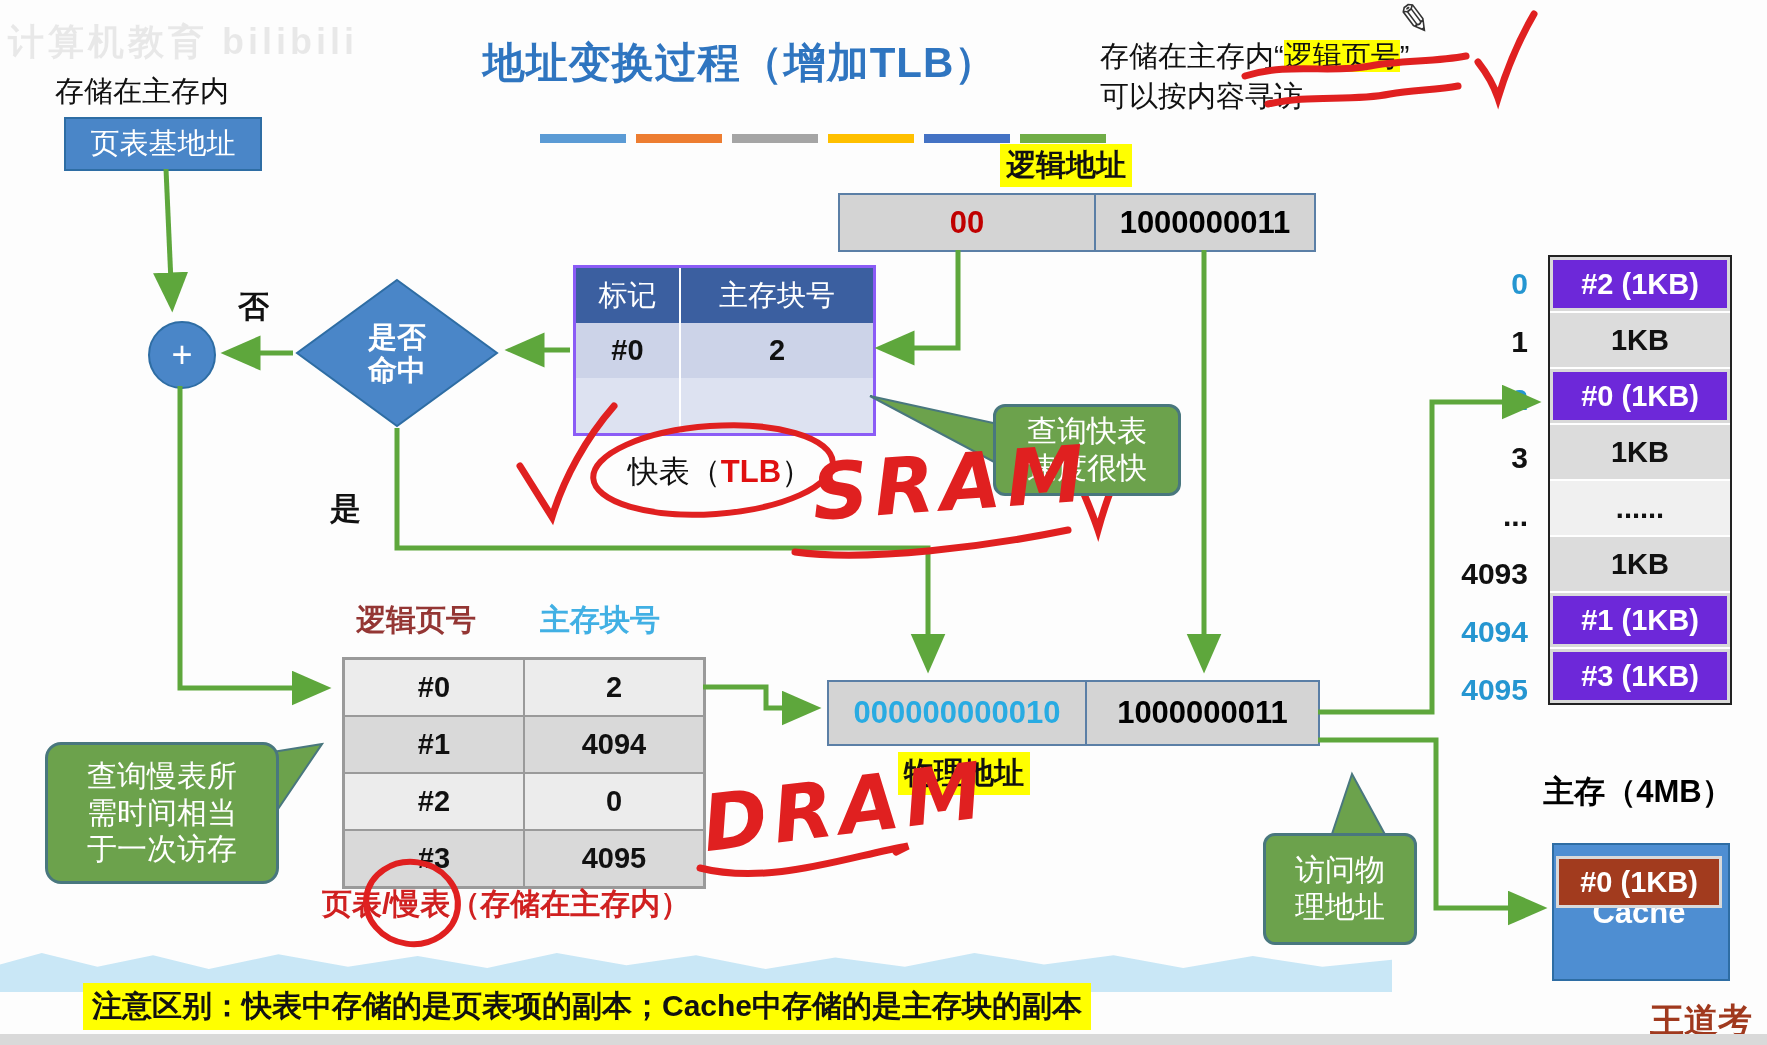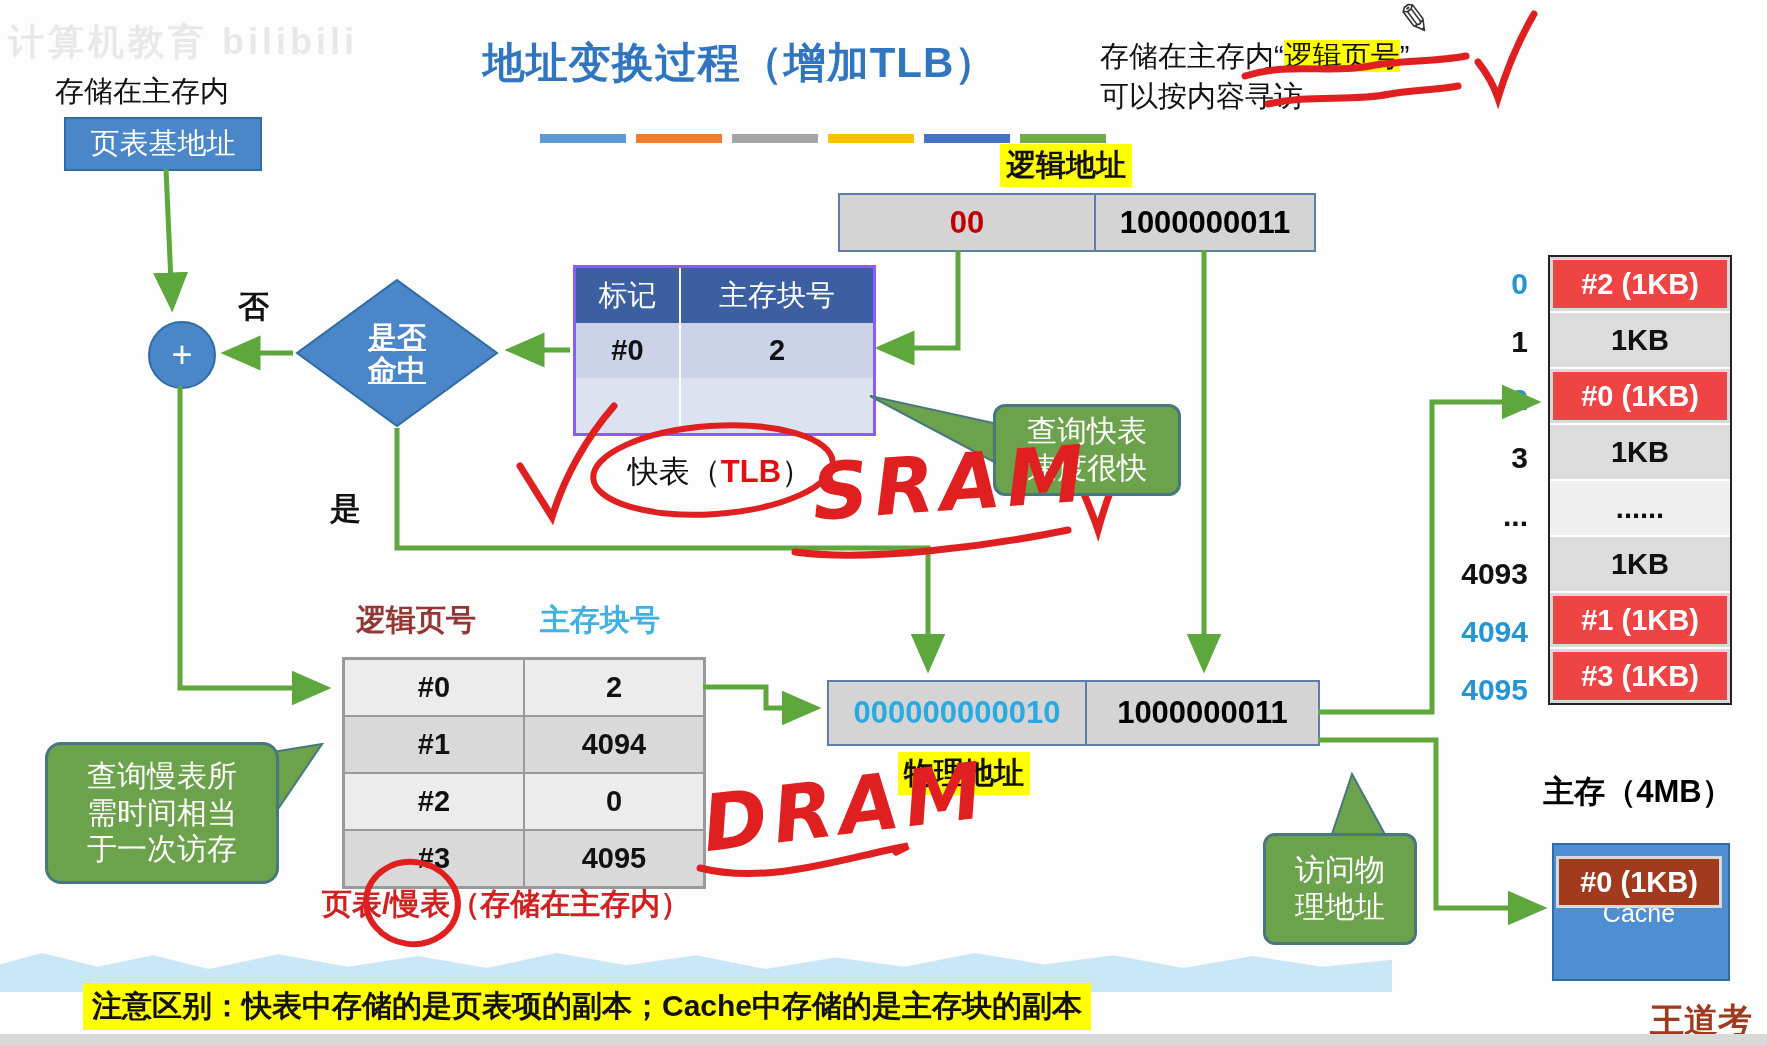--- a/index.html
+++ b/index.html
@@ -54,39 +54,39 @@
   .pt-caption{font-size:30px;font-weight:bold;color:#d02020;}
 
   
   .mem-label{height:58px;display:flex;align-items:center;justify-content:flex-end;
              font-size:30px;font-weight:bold;color:#111;padding-right:10px;}
   .mem-label.blue{color:#2596d1;}
   .memtable{border:2px solid #222;background:#fff;}
   .mem-cell{height:54px;margin:2px 0 0 0;display:flex;align-items:center;justify-content:center;
             font-size:29px;font-weight:bold;background:#dcdcdc;color:#111;border:0px;}
   .mem-cell:first-child{margin-top:0;}
-  .mem-cell.red{background:#ef4444;color:#fff;box-shadow:inset 0 0 0 3px #d9d9d9;}
+  .mem-cell.red{background:#6d28d9;color:#fff;box-shadow:inset 0 0 0 3px #d9d9d9;}
   .mem-cell.dots{background:#f0f0f0;}
   .mem-title{font-size:31px;font-weight:bold;color:#000000;}
 
   
   .cache-box{background:#4e8ed2;border:2px solid #2e6da4;}
-  .cache-text{color:#fff;font-size:25px;font-weight:normal;}
+  .cache-text{color:#fff;font-size:31px;font-weight:bold;}
   .cache-block{background:#a23b1e;color:#fff;font-size:29px;font-weight:bold;
                box-shadow:inset 0 0 0 3px #d9d9d9;}
 
   
   .bubble{background:#6ca24c;border:3px solid #49777e;border-radius:12px;color:#fff;
           font-size:30px;line-height:1.22;white-space:pre-line;z-index:60;}
 
   
   .hand{color:#e02020;font-weight:bold;font-style:italic;letter-spacing:6px;z-index:70;
         font-family:"DejaVu Sans","Liberation Sans",sans-serif;}
 
-  .diamond-text{color:#fff;font-size:29px;font-weight:bold;line-height:1.15;z-index:45;text-decoration:underline;}
+  .diamond-text{color:#fff;font-size:29px;font-weight:bold;line-height:1.15;z-index:45;}
   .plus-circle{background:#4a86c8;border:2px solid #2e6da4;border-radius:50%;
                color:#fff;font-size:36px;}
   .yn{font-size:31px;font-weight:bold;color:#111;}
 
   
   .wave{background:#c9e7f6;
         clip-path:polygon(0 40%,3% 15%,7% 45%,11% 20%,15% 50%,20% 18%,25% 45%,30% 22%,35% 48%,40% 15%,45% 42%,50% 20%,55% 50%,60% 25%,65% 45%,70% 15%,75% 40%,80% 20%,85% 48%,90% 22%,95% 45%,100% 30%,100% 100%,0 100%);}
   .footnote{background:#ffff00;color:#111;font-size:30px;font-weight:bold;padding:3px 9px;}
   .brand{font-size:34px;font-weight:bold;color:#a0391e;text-align:right;}
   .bottom-strip{background:#d9d9d9;}

